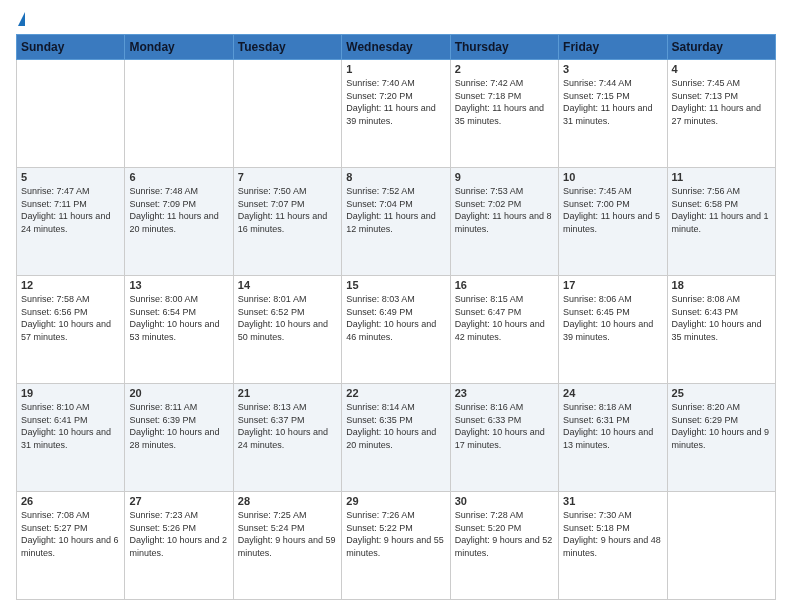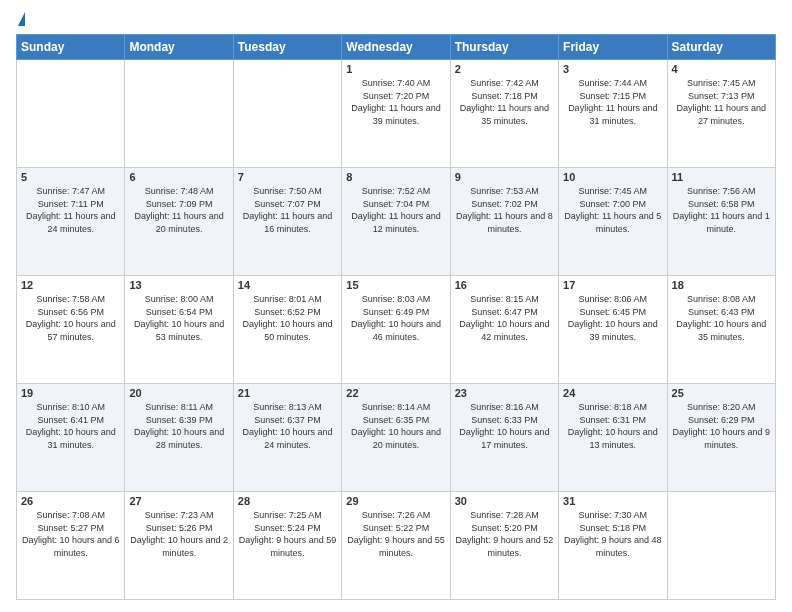--- a/index.html
+++ b/index.html
@@ -50,21 +50,21 @@
       color: #444;
     }
     .calendar {
       flex: 1;
       border-collapse: collapse;
       width: 100%;
       table-layout: fixed;
     }
     .calendar th {
       background: #3a7abf;
-      color: #ffffff;
+      color: #0f172a;
       font-size: 12px;
       font-weight: bold;
       padding: 5px 4px;
       text-align: left;
       border: 1px solid #5a9ad5;
     }
     .calendar td {
       border: 1px solid #ccc;
       vertical-align: top;
       padding: 3px 4px;
@@ -79,21 +79,20 @@
     .day-num {
       font-size: 11px;
       font-weight: bold;
       display: block;
       margin-bottom: 2px;
     }
     .cell-text {
       font-size: 9px;
       line-height: 1.4;
       color: #333;
-      text-align: center;
     }
     .empty-cell {
       background: #f9f9f9;
     }
   </style>
 </head>
 <body>
 
 <div class="page">
   <div class="header">

